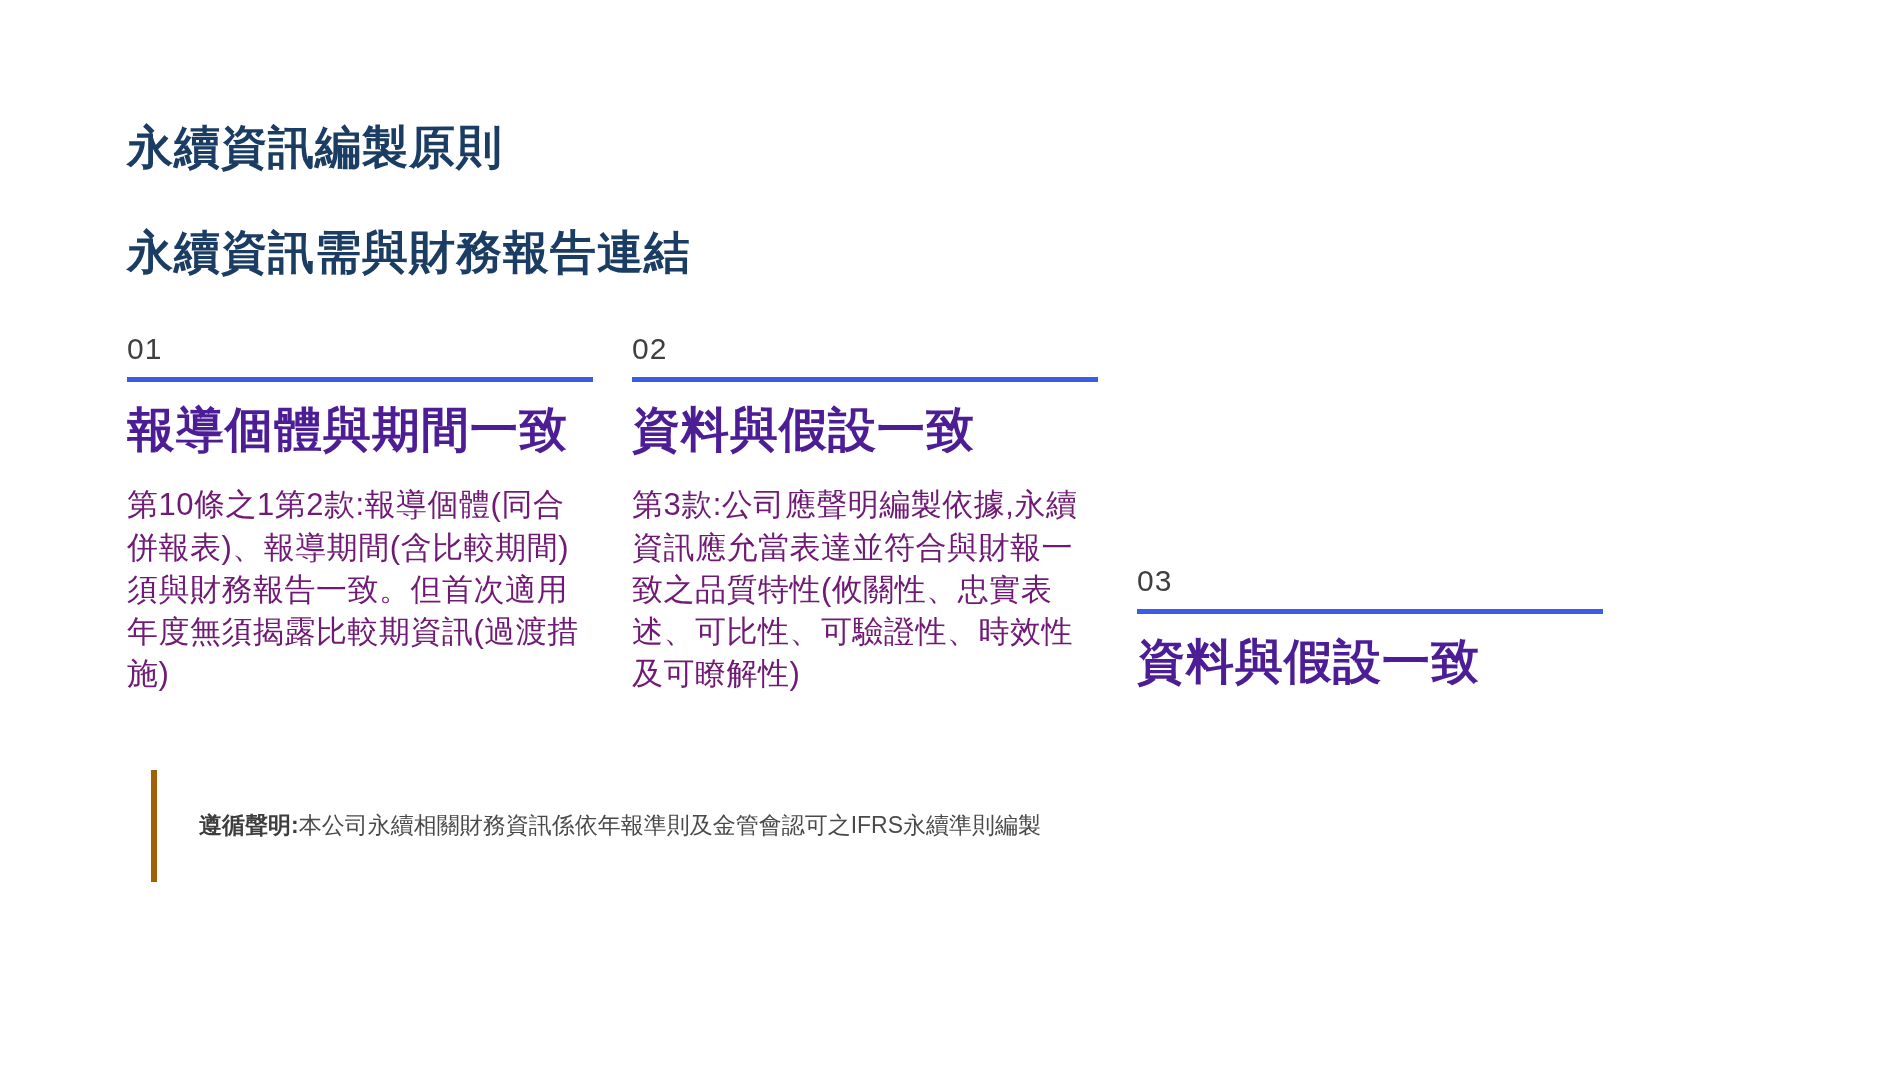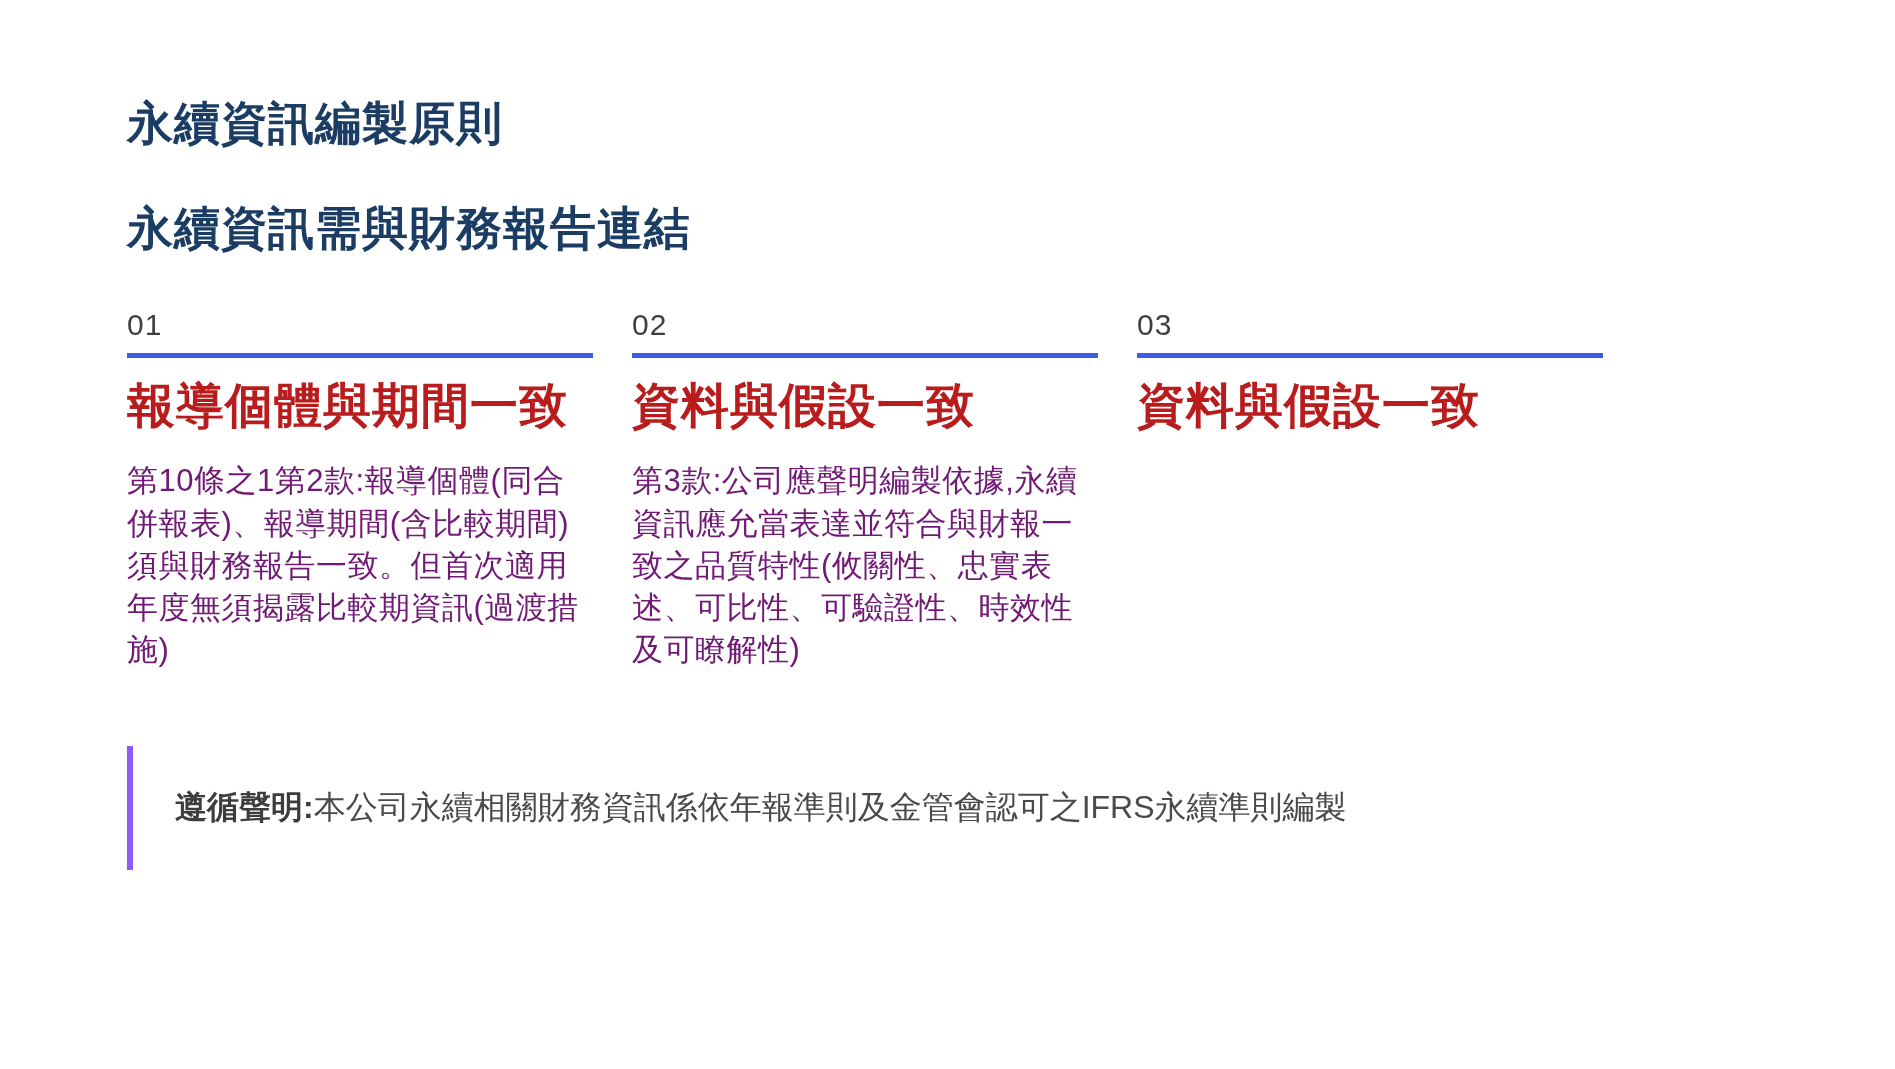--- a/index.html
+++ b/index.html
@@ -8,79 +8,81 @@
     background: #ffffff;
     font-family: "Liberation Sans", "DejaVu Sans", sans-serif;
   }
   .page {
     position: relative;
     width: 1724px;
     height: 1069px;
     background: #ffffff;
     overflow: hidden;
     box-sizing: border-box;
-    padding: 94px 121px 0 127px;
+    padding: 118px 121px 0 127px;
   }
   
   .title {
     color: #1b3c63;
     font-size: 46px;
     font-weight: 700;
     line-height: 1.3;
     letter-spacing: 1px;
     margin: 0;
   }
   .title + .title {
     margin-top: 45px;
   }
   
   .cards {
     display: flex;
     gap: 39px;
     margin-top: 48px;
+    align-items: flex-end;
   }
   .card {
     flex: 1 1 0;
     min-width: 0;
   }
   .card-number {
     font-size: 30px;
     color: #3f3f3f;
     line-height: 1.2;
     letter-spacing: 1px;
   }
   .card-rule {
     height: 5px;
     background: #3b5ce4;
     margin-top: 10px;
     border: none;
   }
   .card-heading {
     font-size: 48px;
     font-weight: 700;
-    color: #b91c1c;
+    color: #4c1d95;
     line-height: 1.35;
     margin: 16px 0 0 0;
     letter-spacing: 1px;
   }
   .card-body {
     font-size: 31px;
     color: #701a75;
     line-height: 1.36;
     margin-top: 22px;
     letter-spacing: 0.5px;
   }
   
   .compliance {
     margin-top: 75px;
-    border-left: 6px solid #8b5cf6;
+    border-left: 6px solid #a16207;
     padding: 41px 0 41px 42px;
-    font-size: 32px;
+    font-size: 23px;
     color: #4a4a4a;
     line-height: 1.3;
+    margin-left: 24px;
   }
   .compliance-label {
     font-weight: 700;
     color: #3d3d3d;
   }
 </style>
 </head>
 <body>
 
 <div class="page">

